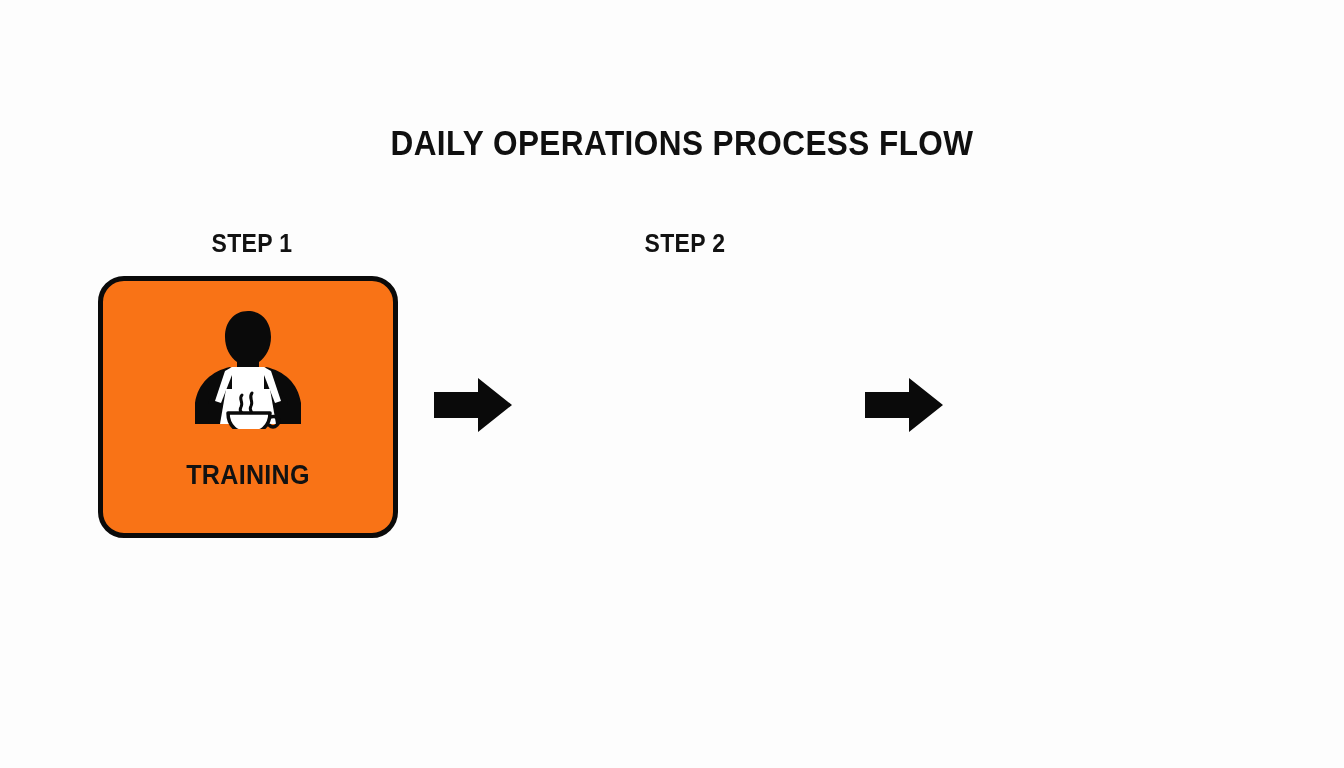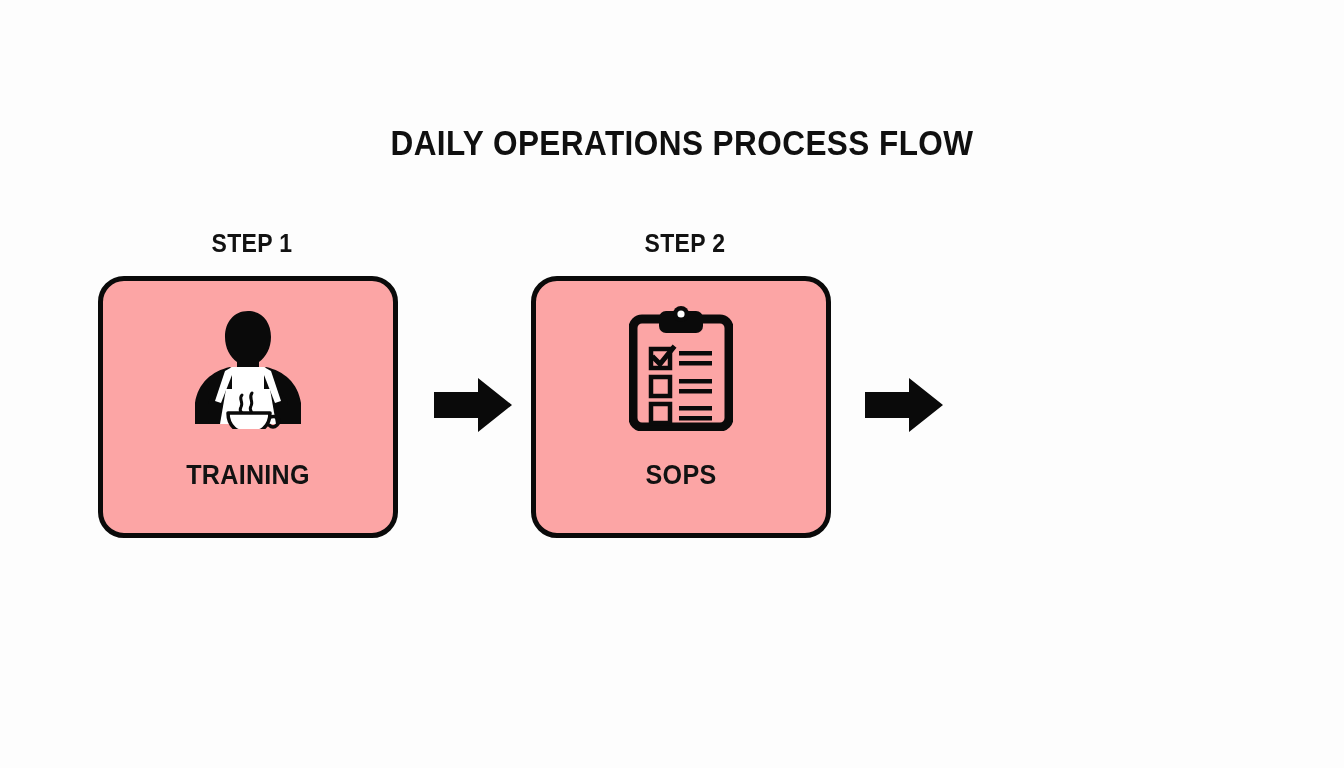--- a/index.html
+++ b/index.html
@@ -76,21 +76,21 @@
   }
 
   .step-card {
     position: absolute;
     top: 48px;
     left: 2px;
     width: 300px;
     height: 262px;
     border: 5px solid #0a0a0a;
     border-radius: 26px;
-    background: #fca5a5;
+    background: #f97316;
     box-sizing: border-box;
   }
 
   .card-icon-slot {
     position: absolute;
     left: 0;
     top: 22px;
     width: 290px;
     height: 130px;
     display: flex;
@@ -167,46 +167,20 @@
     </div>
 
     <div class="flow-arrow a1">
       <svg width="78" height="58" viewBox="0 0 78 58">
         <path d="M0 16 L44 16 L44 2 L78 29 L44 56 L44 42 L0 42 Z" fill="#0a0a0a"></path>
       </svg>
     </div>
 
     <div class="step-block s2">
       <div class="step-caption">STEP 2</div>
-      <div class="step-card">
-        <div class="card-icon-slot">
-          <svg width="104" height="126" viewBox="0 0 104 126">
-
-            <rect x="4" y="14" width="96" height="108" rx="9" ry="9" fill="none" stroke="#0a0a0a" stroke-width="9"></rect>
-
-            <rect x="30" y="6" width="44" height="22" rx="7" ry="7" fill="#0a0a0a"></rect>
-            <circle cx="52" cy="9" r="8" fill="#0a0a0a"></circle>
-            <circle cx="52" cy="9" r="3.6" fill="#ffffff"></circle>
-
-            <rect x="22" y="44" width="19" height="19" fill="none" stroke="#0a0a0a" stroke-width="4.5"></rect>
-            <path d="M25 53 L31 59 L44 43" fill="none" stroke="#0a0a0a" stroke-width="5" stroke-linecap="square"></path>
-            <rect x="50" y="46" width="33" height="4.5" fill="#0a0a0a"></rect>
-            <rect x="50" y="56" width="33" height="4.5" fill="#0a0a0a"></rect>
-
-            <rect x="22" y="72" width="19" height="19" fill="none" stroke="#0a0a0a" stroke-width="4.5"></rect>
-            <rect x="50" y="74" width="33" height="4.5" fill="#0a0a0a"></rect>
-            <rect x="50" y="84" width="33" height="4.5" fill="#0a0a0a"></rect>
-
-            <rect x="22" y="99" width="19" height="19" fill="none" stroke="#0a0a0a" stroke-width="4.5"></rect>
-            <rect x="50" y="101" width="33" height="4.5" fill="#0a0a0a"></rect>
-            <rect x="50" y="111" width="33" height="4.5" fill="#0a0a0a"></rect>
-          </svg>
-        </div>
-        <div class="card-label">SOPS</div>
-      </div>
     </div>
 
     <div class="flow-arrow a2">
       <svg width="78" height="58" viewBox="0 0 78 58">
         <path d="M0 16 L44 16 L44 2 L78 29 L44 56 L44 42 L0 42 Z" fill="#0a0a0a"></path>
       </svg>
     </div>
 
 
   </div>

